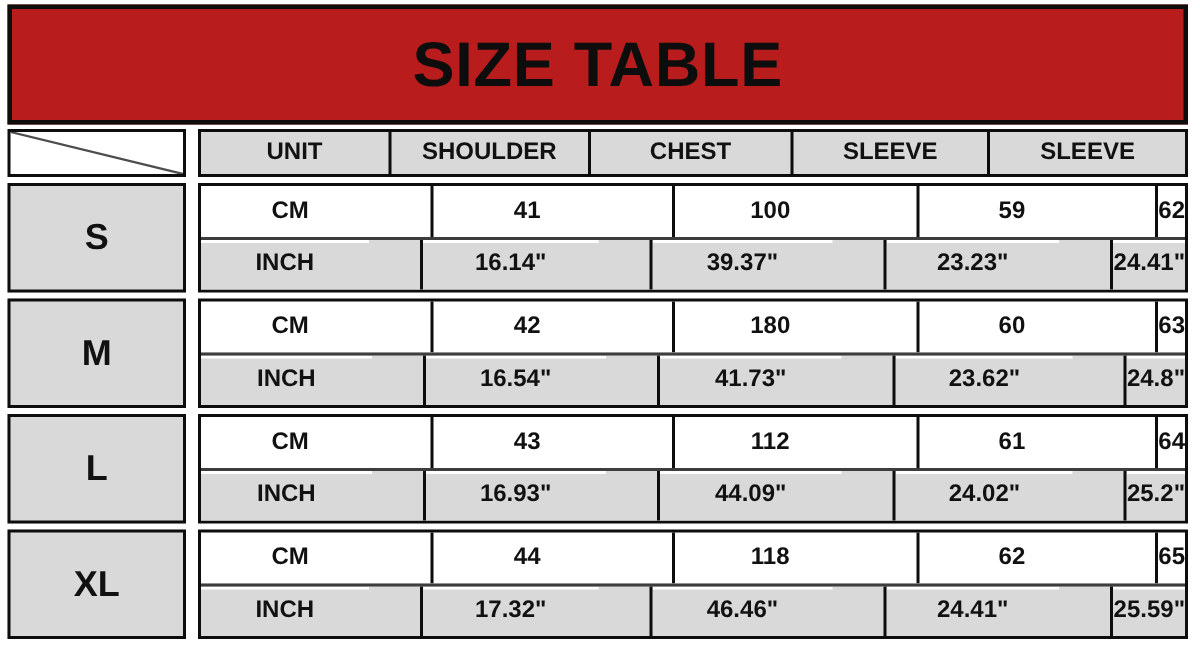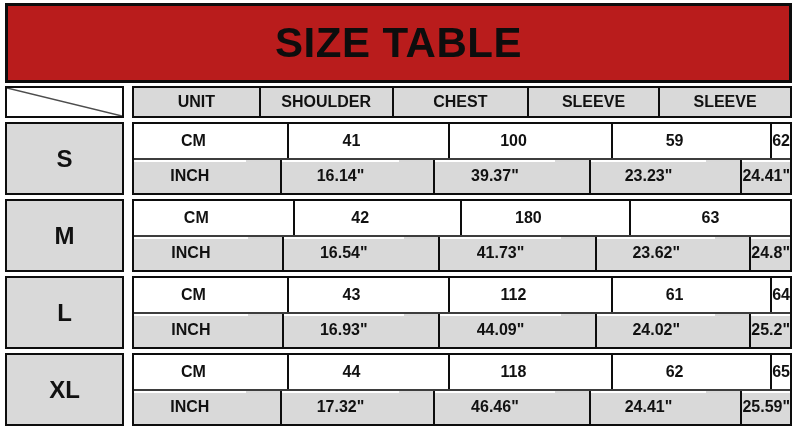--- a/index.html
+++ b/index.html
@@ -89,20 +89,21 @@
         <div class="cell c4">24.41"</div>
       </div>
     </div>
 
     <div class="box label-cell" style="grid-area:5/1">M</div>
     <div class="box sec" style="grid-area:5/3">
       <div class="srow">
         <div class="cell c0">CM</div>
         <div class="cell c1">42</div>
         <div class="cell c2">180</div>
+        <div class="cell c3">60</div>
         <div class="cell c4">63</div>
       </div>
       <div class="srow inrow">
         <div class="cell c0">INCH</div>
         <div class="cell c1">16.54"</div>
         <div class="cell c2">41.73"</div>
         <div class="cell c3">23.62"</div>
         <div class="cell c4">24.8"</div>
       </div>
     </div>

